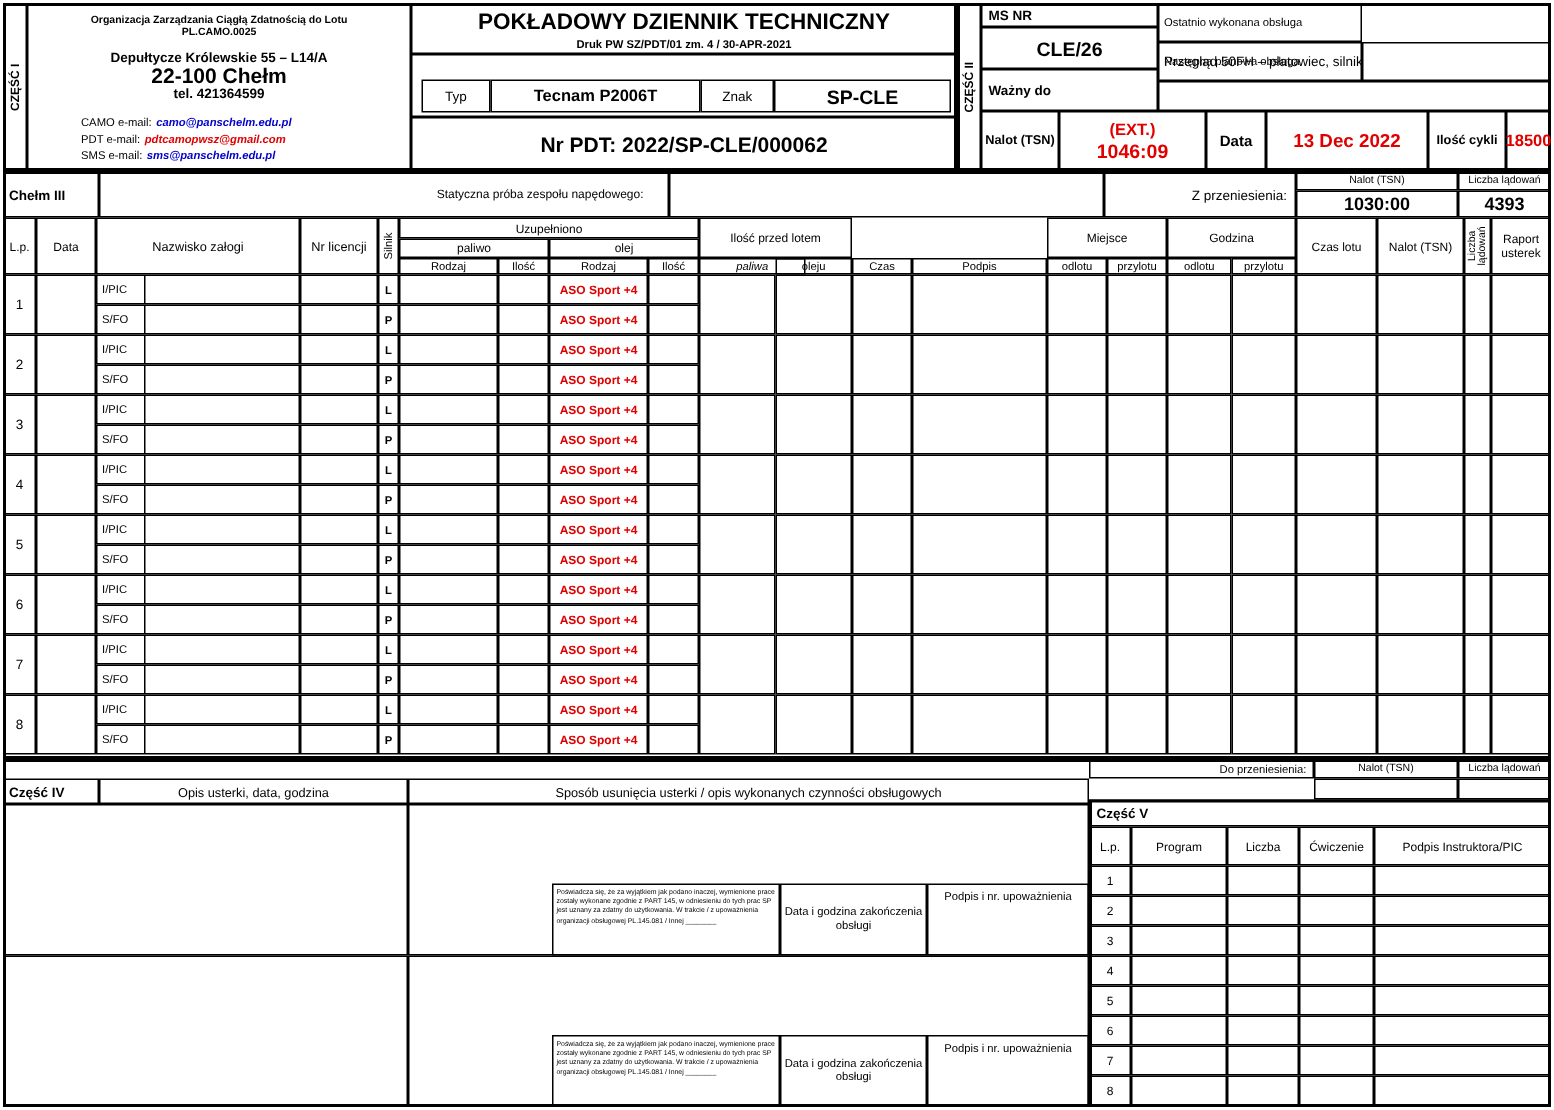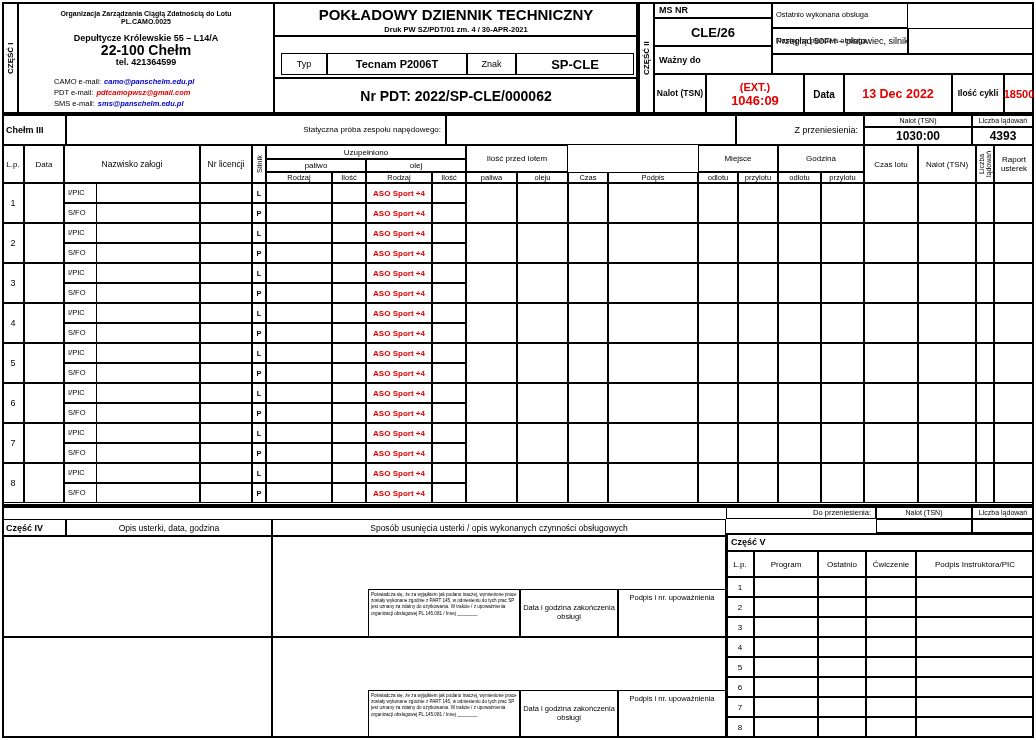--- a/index.html
+++ b/index.html
@@ -79,21 +79,21 @@
     <span class="red b" style="font-size:13px;">1046:09</span>
   </div>
   <div class="bx c b" style="left:804px;top:74px;width:40px;height:40px;font-size:10px;">Data</div>
   <div class="bx c b red" style="left:844px;top:74px;width:108px;height:40px;font-size:12.5px;">13 Dec 2022</div>
   <div class="bx c b wrap" style="left:952px;top:74px;width:52px;height:40px;font-size:8.5px;">Ilość cykli</div>
   <div class="bx c b red" style="left:1004px;top:74px;width:30px;height:40px;font-size:11px;">18500</div>
 
   <div class="bx thick" style="left:2px;top:114px;width:1032px;height:392px;"></div>
 
   <div class="bx l b" style="left:2px;top:114px;width:64px;height:31px;font-size:9px;padding-left:3px;">Chełm III</div>
-  <div class="bx l" style="left:66px;top:114px;width:380px;height:31px;font-size:8px;padding-left:4px;justify-content:flex-end;padding-right:4px;">Statyczna próba zespołu napędowego:</div>
+  <div class="bx l" style="left:66px;top:114px;width:380px;height:31px;font-size:8px;padding-left:4px;justify-content:flex-end;padding-right:16px;">Statyczna próba zespołu napędowego:</div>
   <div class="bx" style="left:446px;top:114px;width:290px;height:31px;"></div>
   <div class="bx l" style="left:736px;top:114px;width:128px;height:31px;font-size:9px;justify-content:flex-end;padding-right:5px;">Z przeniesienia:</div>
   <div class="bx c" style="left:864px;top:114px;width:108px;height:13px;font-size:7px;">Nalot (TSN)</div>
   <div class="bx c b" style="left:864px;top:127px;width:108px;height:18px;font-size:12px;">1030:00</div>
   <div class="bx c" style="left:972px;top:114px;width:62px;height:13px;font-size:7px;">Liczba lądowań</div>
   <div class="bx c b" style="left:972px;top:127px;width:62px;height:18px;font-size:12px;">4393</div>
 
   <div class="bx c" style="left:2px;top:145px;width:22px;height:38px;font-size:8px;">L.p.</div>
   <div class="bx c" style="left:24px;top:145px;width:40px;height:38px;font-size:8px;">Data</div>
   <div class="bx c" style="left:64px;top:145px;width:136px;height:38px;font-size:8.5px;">Nazwisko załogi</div>
@@ -102,21 +102,21 @@
 
   <div class="bx c" style="left:266px;top:145px;width:200px;height:14px;font-size:8px;">Uzupełniono</div>
   <div class="bx c" style="left:266px;top:159px;width:100px;height:13px;font-size:8px;">paliwo</div>
   <div class="bx c" style="left:366px;top:159px;width:100px;height:13px;font-size:8px;">olej</div>
   <div class="bx c" style="left:266px;top:172px;width:66px;height:11px;font-size:7.5px;">Rodzaj</div>
   <div class="bx c" style="left:332px;top:172px;width:34px;height:11px;font-size:7.5px;">Ilość</div>
   <div class="bx c" style="left:366px;top:172px;width:66px;height:11px;font-size:7.5px;">Rodzaj</div>
   <div class="bx c" style="left:432px;top:172px;width:34px;height:11px;font-size:7.5px;">Ilość</div>
 
   <div class="bx c" style="left:466px;top:145px;width:102px;height:27px;font-size:8px;">Ilość przed lotem</div>
-  <div class="bx c" style="left:466px;top:172px;width:51px;height:11px;font-size:7.5px;">paliwa</div>
+  <div class="bx c" style="left:466px;top:172px;width:71px;height:11px;font-size:7.5px;font-style:italic;">paliwa</div>
   <div class="bx c" style="left:517px;top:172px;width:51px;height:11px;font-size:7.5px;">oleju</div>
 
   <div class="bx c" style="left:568px;top:172px;width:40px;height:11px;font-size:7.5px;">Czas</div>
   <div class="bx c" style="left:608px;top:172px;width:90px;height:11px;font-size:7.5px;">Podpis</div>
 
   <div class="bx c" style="left:698px;top:145px;width:80px;height:27px;font-size:8px;">Miejsce</div>
   <div class="bx c" style="left:698px;top:172px;width:40px;height:11px;font-size:7.5px;">odlotu</div>
   <div class="bx c" style="left:738px;top:172px;width:40px;height:11px;font-size:7.5px;">przylotu</div>
 
   <div class="bx c" style="left:778px;top:145px;width:86px;height:27px;font-size:8px;">Godzina</div>
@@ -409,21 +409,21 @@
   <div class="bx" style="left:272px;top:637px;width:454px;height:101px;"></div>
   <div class="bx wrap" style="left:368px;top:690px;width:152px;height:48px;font-size:4.6px;padding:2px;line-height:1.35;">Poświadcza się, że za wyjątkiem jak podano inaczej, wymienione prace zostały wykonane zgodnie z PART 145, w odniesieniu do tych prac SP jest uznany za zdatny do użytkowania. W trakcie / z upoważnienia organizacji obsługowej PL.145.081 / Innej ________</div>
   <div class="bx c wrap" style="left:520px;top:690px;width:98px;height:48px;font-size:7.5px;">Data i godzina zakończenia obsługi</div>
   <div class="bx c wrap" style="left:618px;top:690px;width:108px;height:48px;font-size:7.5px;align-items:flex-start;padding-top:4px;">Podpis i nr. upoważnienia</div>
 
   <div class="bx thick" style="left:726px;top:533px;width:308px;height:205px;"></div>
   <div class="bx l b" style="left:726px;top:533px;width:308px;height:18px;font-size:9px;padding-left:4px;">Część V</div>
 
   <div class="bx c" style="left:726px;top:551px;width:28px;height:26px;font-size:8px;">L.p.</div>
   <div class="bx c" style="left:754px;top:551px;width:64px;height:26px;font-size:8px;">Program</div>
-  <div class="bx c" style="left:818px;top:551px;width:48px;height:26px;font-size:8px;">Ostatnio</div>
+  <div class="bx c" style="left:818px;top:551px;width:48px;height:26px;font-size:8px;">Liczba</div>
   <div class="bx c" style="left:866px;top:551px;width:50px;height:26px;font-size:8px;">Ćwiczenie</div>
   <div class="bx c" style="left:916px;top:551px;width:118px;height:26px;font-size:8px;">Podpis Instruktora/PIC</div>
 
   <div id="part5-rows">
       <div class="bx c" style="left: 726px; top: 577px; width: 28px; height: 20px; font-size: 8px;">1</div>
       <div class="bx c" style="left: 754px; top: 577px; width: 64px; height: 20px; font-size: 8px;"></div>
       <div class="bx c" style="left: 818px; top: 577px; width: 48px; height: 20px; font-size: 8px;"></div>
       <div class="bx c" style="left: 866px; top: 577px; width: 50px; height: 20px; font-size: 8px;"></div>
       <div class="bx c" style="left: 916px; top: 577px; width: 118px; height: 20px; font-size: 8px;"></div>
       <div class="bx c" style="left: 726px; top: 597px; width: 28px; height: 20px; font-size: 8px;">2</div>

